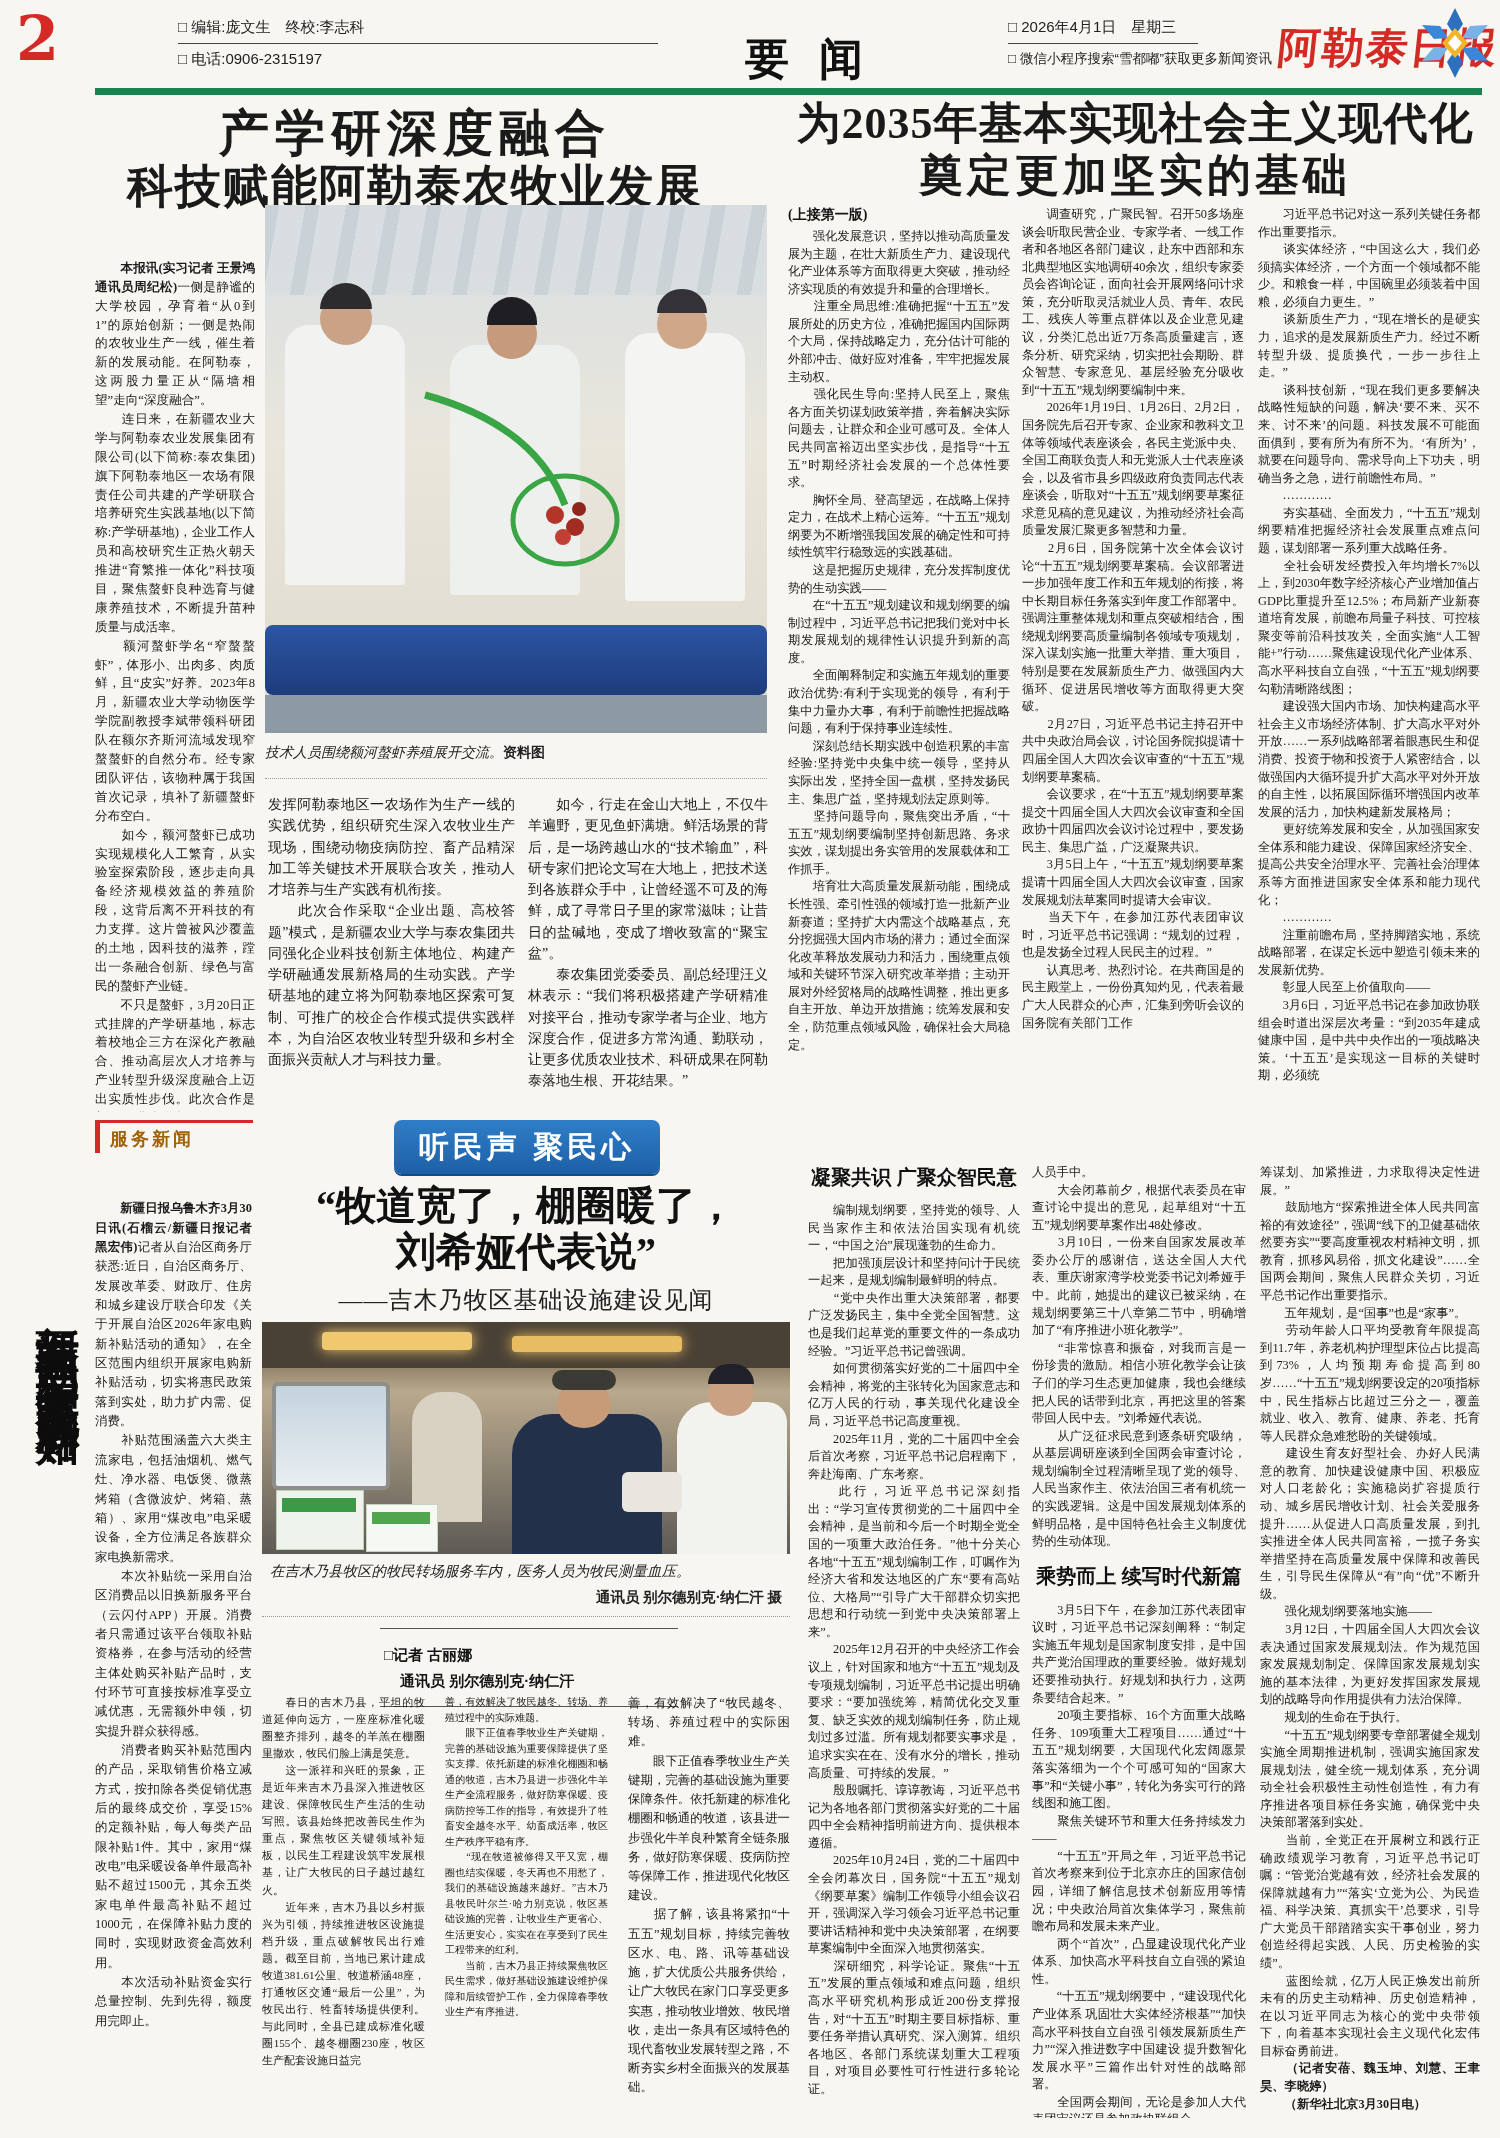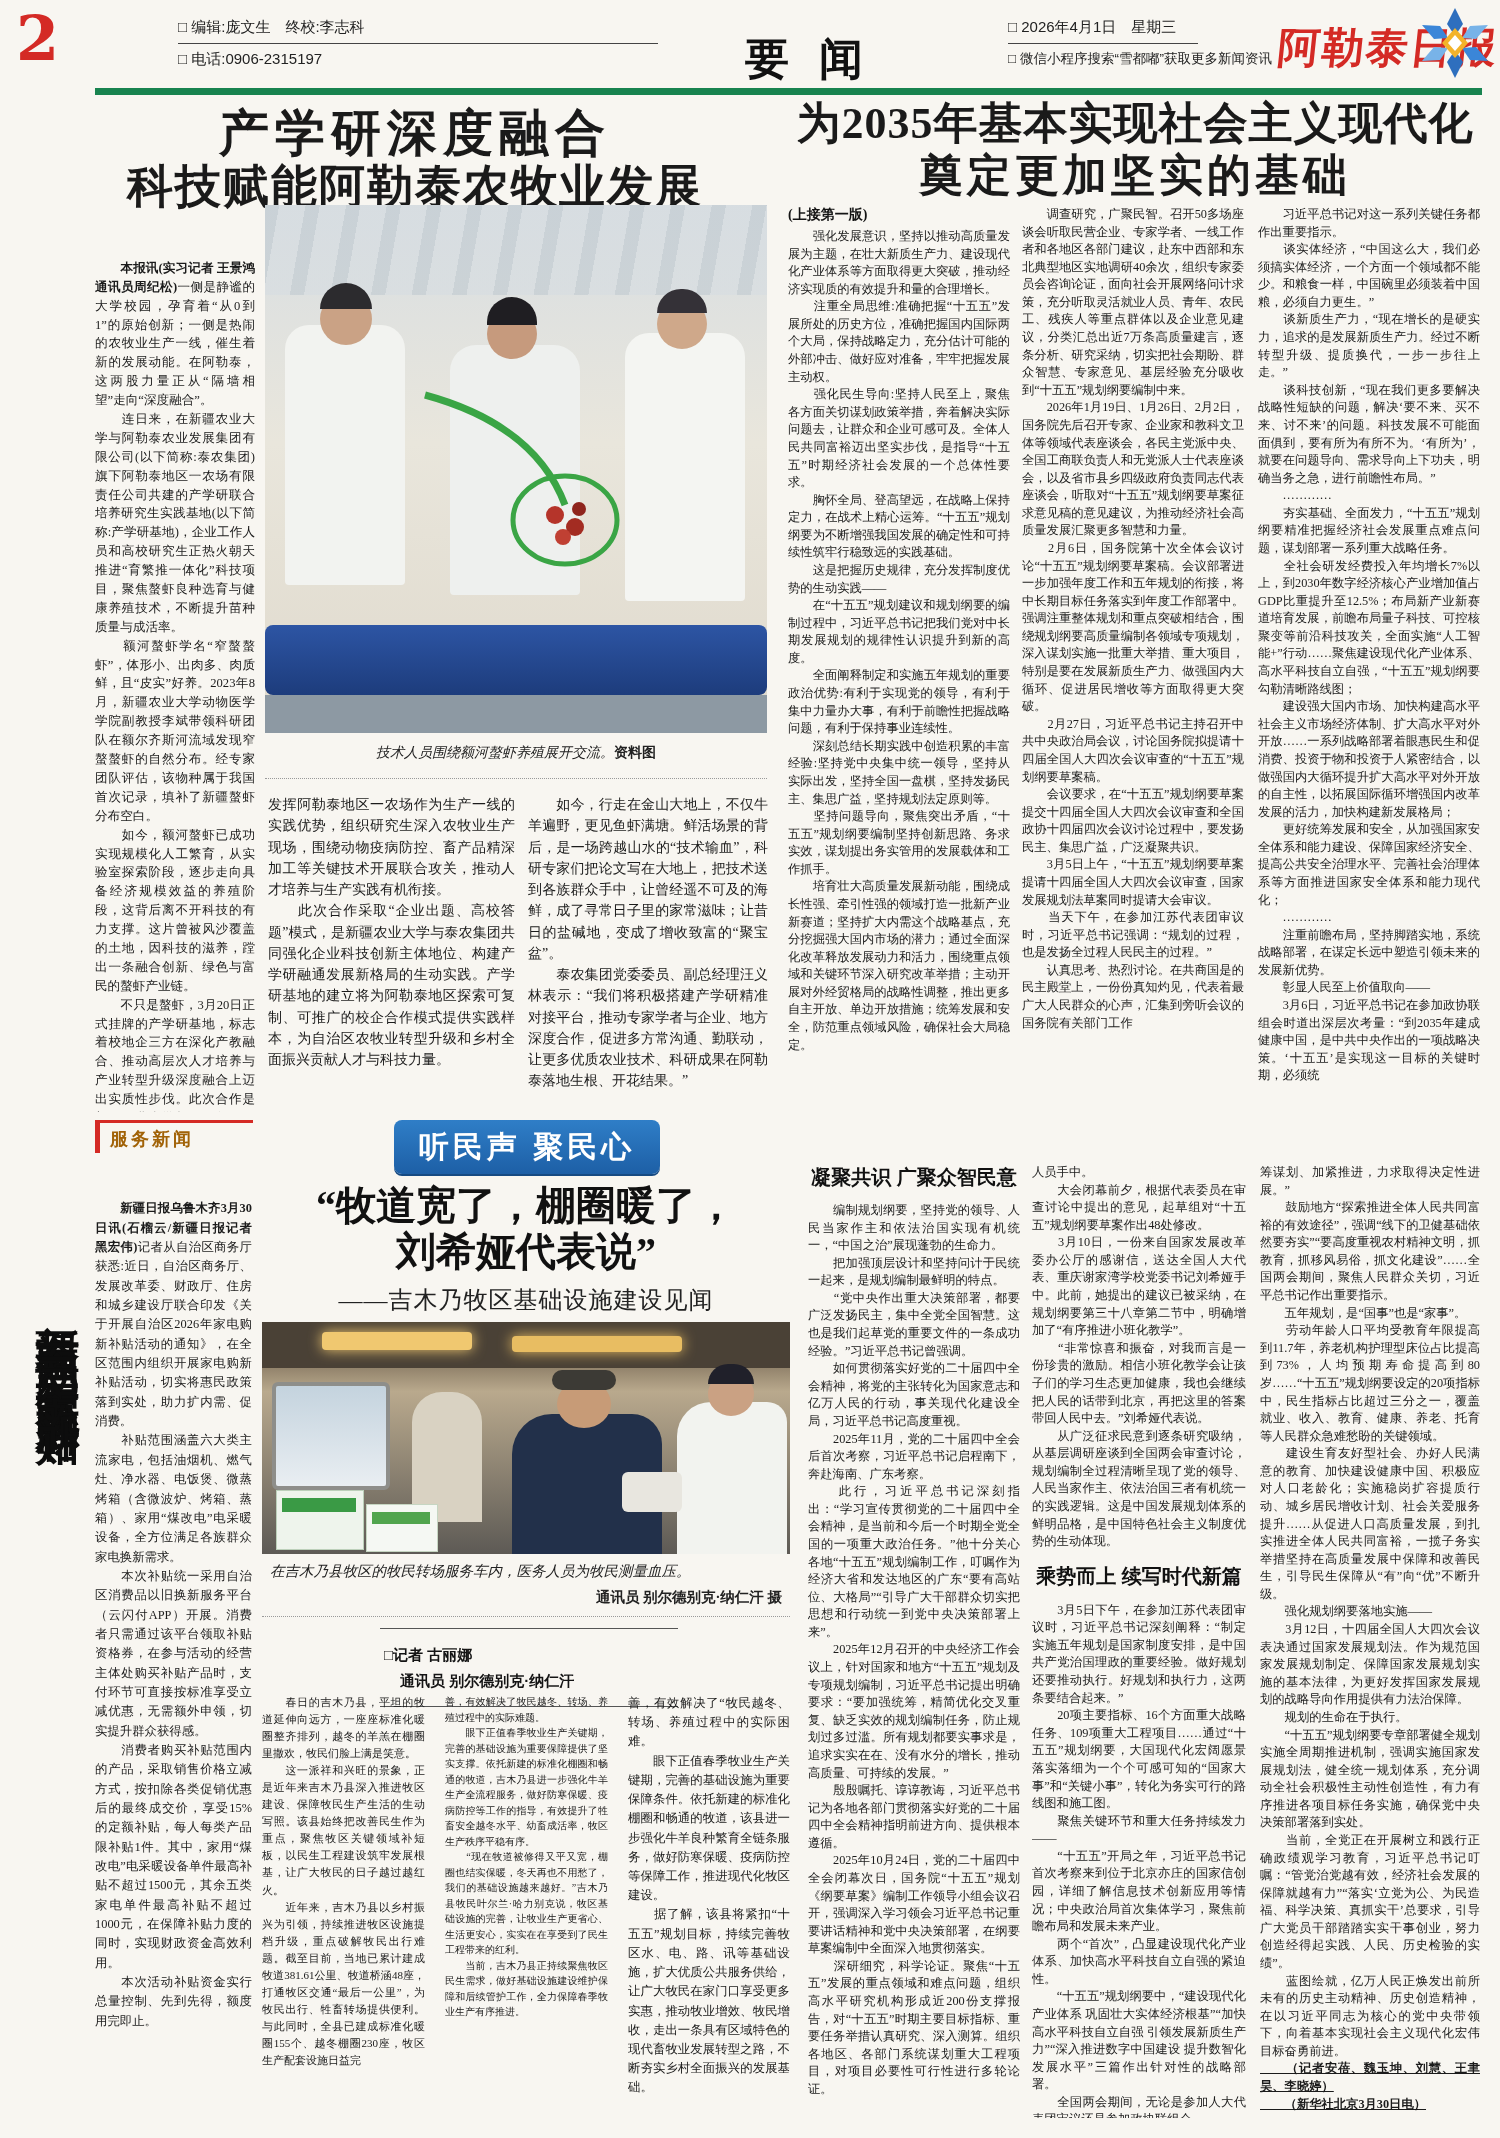--- a/index.html
+++ b/index.html
@@ -38,21 +38,21 @@
   .vhead{writing-mode:vertical-rl;text-orientation:upright;font-weight:900;font-size:44px;line-height:1.0;
          letter-spacing:6px;color:#0d0d0d;font-family:"Liberation Sans","DejaVu Sans",sans-serif;}
   
   .kicker{background:linear-gradient(180deg,#2f7ec7,#1d5fa6);color:#fff;border-radius:8px;
           font-family:"Liberation Sans","DejaVu Sans",sans-serif;font-weight:bold;font-size:30px;
           display:flex;align-items:center;justify-content:center;letter-spacing:4px;box-shadow:0 2px 0 #164a82;}
   .ftitle{font-weight:900;text-align:center;font-size:40px;line-height:1.12;color:#111;}
   .fsub{text-align:center;font-size:24px;color:#222;letter-spacing:1px;}
   .byline{font-family:"Liberation Sans","DejaVu Sans",sans-serif;font-weight:bold;font-size:15px;text-align:left;
           line-height:1.7;border-bottom:1px solid #555;border-top:1px solid #555;padding:13px 4px;}
-  .sig{font-weight:bold;text-decoration:underline;}
+  .sig{font-weight:bold;}
 </style>
 </head>
 <body>
 
 <div class="page">
 
   <div class="abs pagenum" style="left:16px;top:8px;">2</div>
   <div class="abs" style="left:178px;top:18px;width:250px;">
     <div class="hdr-small">□ 编辑:庞文生　终校:李志科</div>
     <div class="hdr-rule" style="margin:6px 0;width:480px;"></div>
@@ -108,21 +108,21 @@
       <path d="M10 10 Q120 40 150 120" stroke="#3aa545" stroke-width="7" fill="none"></path>
       <ellipse cx="150" cy="135" rx="52" ry="44" fill="none" stroke="#3aa545" stroke-width="5"></ellipse>
       <circle cx="140" cy="130" r="9" fill="#b5342a"></circle>
         <circle cx="160" cy="142" r="9" fill="#a32c22"></circle>
       <circle cx="148" cy="152" r="8" fill="#c04033"></circle>
         <circle cx="164" cy="124" r="7" fill="#8f251d"></circle>
     </svg>
     <div class="abs" style="left:0;top:420px;width:502px;height:70px;background:linear-gradient(180deg,#2d55a4,#1d3c7c);border-radius:8px;"></div>
     <div class="abs" style="left:0;top:490px;width:502px;height:38px;background:#8d99a3;"></div>
   </div>
-  <div class="abs" style="left:265px;top:744px;width:502px;display:flex;justify-content:center;">
+  <div class="abs" style="left:265px;top:744px;width:502px;display:flex;justify-content:flex-start;">
     <span class="cap">技术人员围绕额河螯虾养殖展开交流。</span>
     <span class="cap cap-credit">资料图</span>
   </div>
   <div class="abs dotted" style="left:265px;top:778px;width:502px;"></div>
 
   <div class="abs coltxt" style="left:268px;top:794px;width:247px;height:322px;font-size:14px;line-height:1.52;">发挥阿勒泰地区一农场作为生产一线的实践优势，组织研究生深入农牧业生产现场，围绕动物疫病防控、畜产品精深加工等关键技术开展联合攻关，推动人才培养与生产实践有机衔接。
 　　此次合作采取“企业出题、高校答题”模式，是新疆农业大学与泰农集团共同强化企业科技创新主体地位、构建产学研融通发展新格局的生动实践。产学研基地的建立将为阿勒泰地区探索可复制、可推广的校企合作模式提供实践样本，为自治区农牧业转型升级和乡村全面振兴贡献人才与科技力量。</div>
   <div class="abs coltxt" style="left:528px;top:794px;width:240px;height:322px;font-size:14px;line-height:1.52;">　　如今，行走在金山大地上，不仅牛羊遍野，更见鱼虾满塘。鲜活场景的背后，是一场跨越山水的“技术输血”，科研专家们把论文写在大地上，把技术送到各族群众手中，让曾经遥不可及的海鲜，成了寻常日子里的家常滋味；让昔日的盐碱地，变成了增收致富的“聚宝盆”。
 　　泰农集团党委委员、副总经理汪义林表示：“我们将积极搭建产学研精准对接平台，推动专家学者与企业、地方深度合作，促进多方常沟通、勤联动，让更多优质农业技术、科研成果在阿勒泰落地生根、开花结果。”</div>
 

